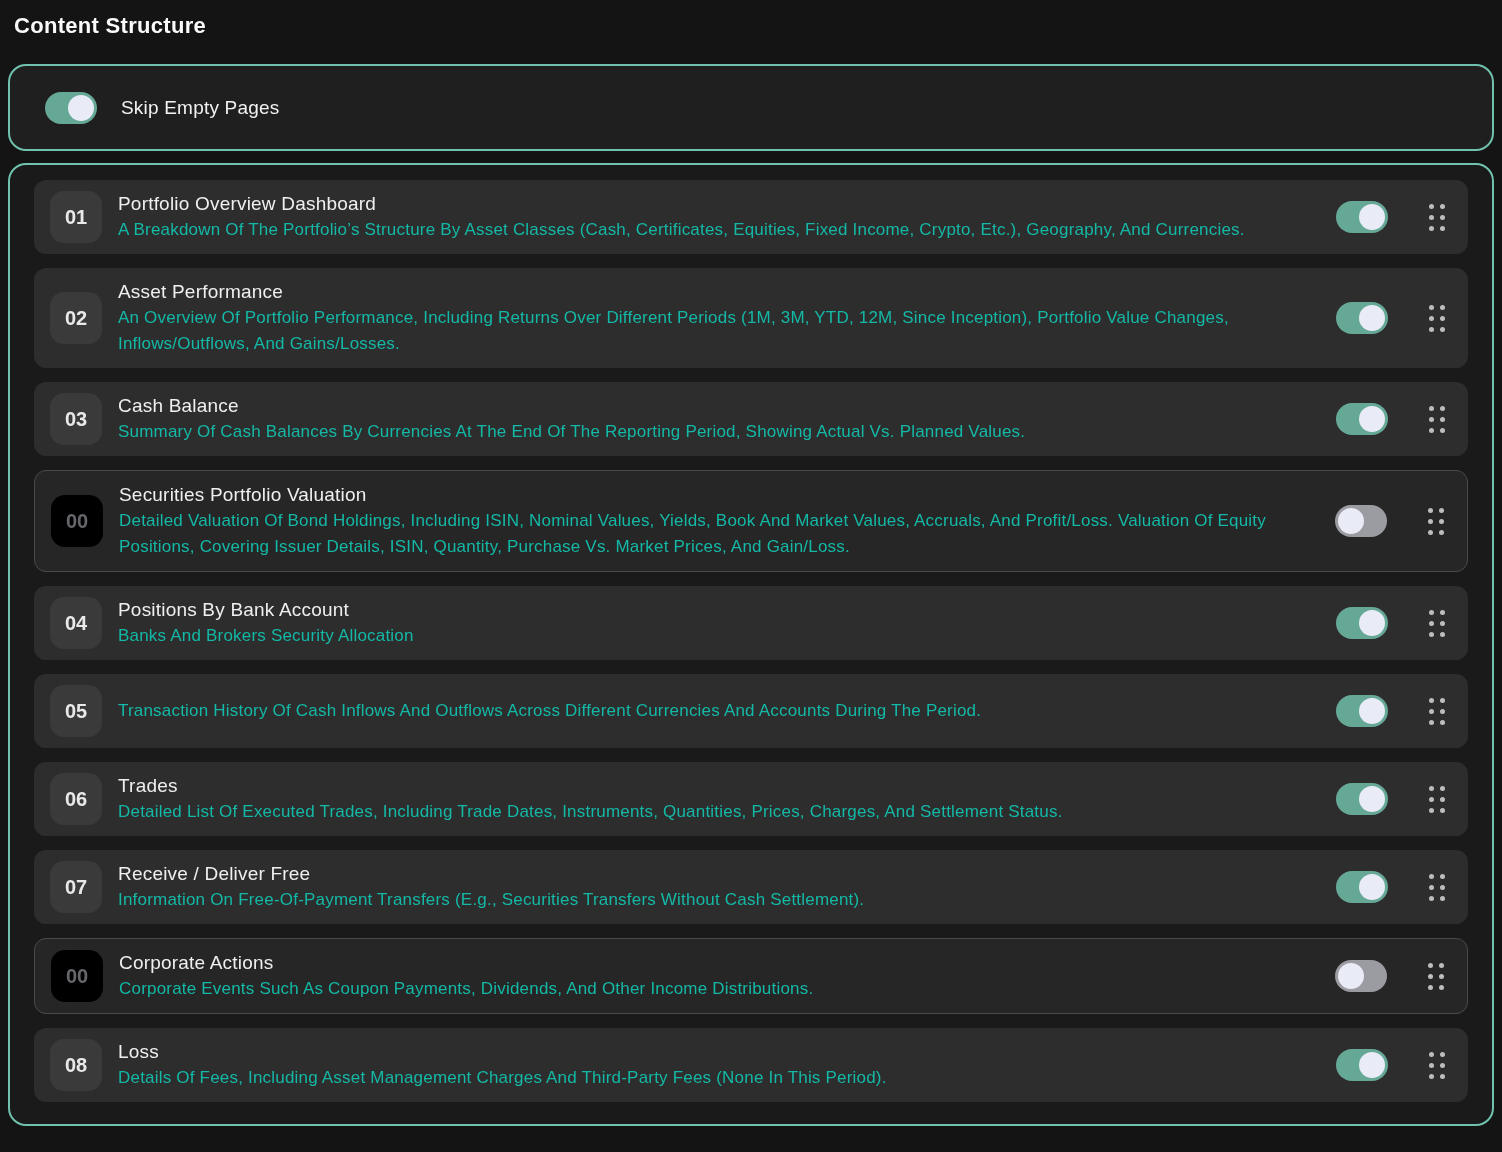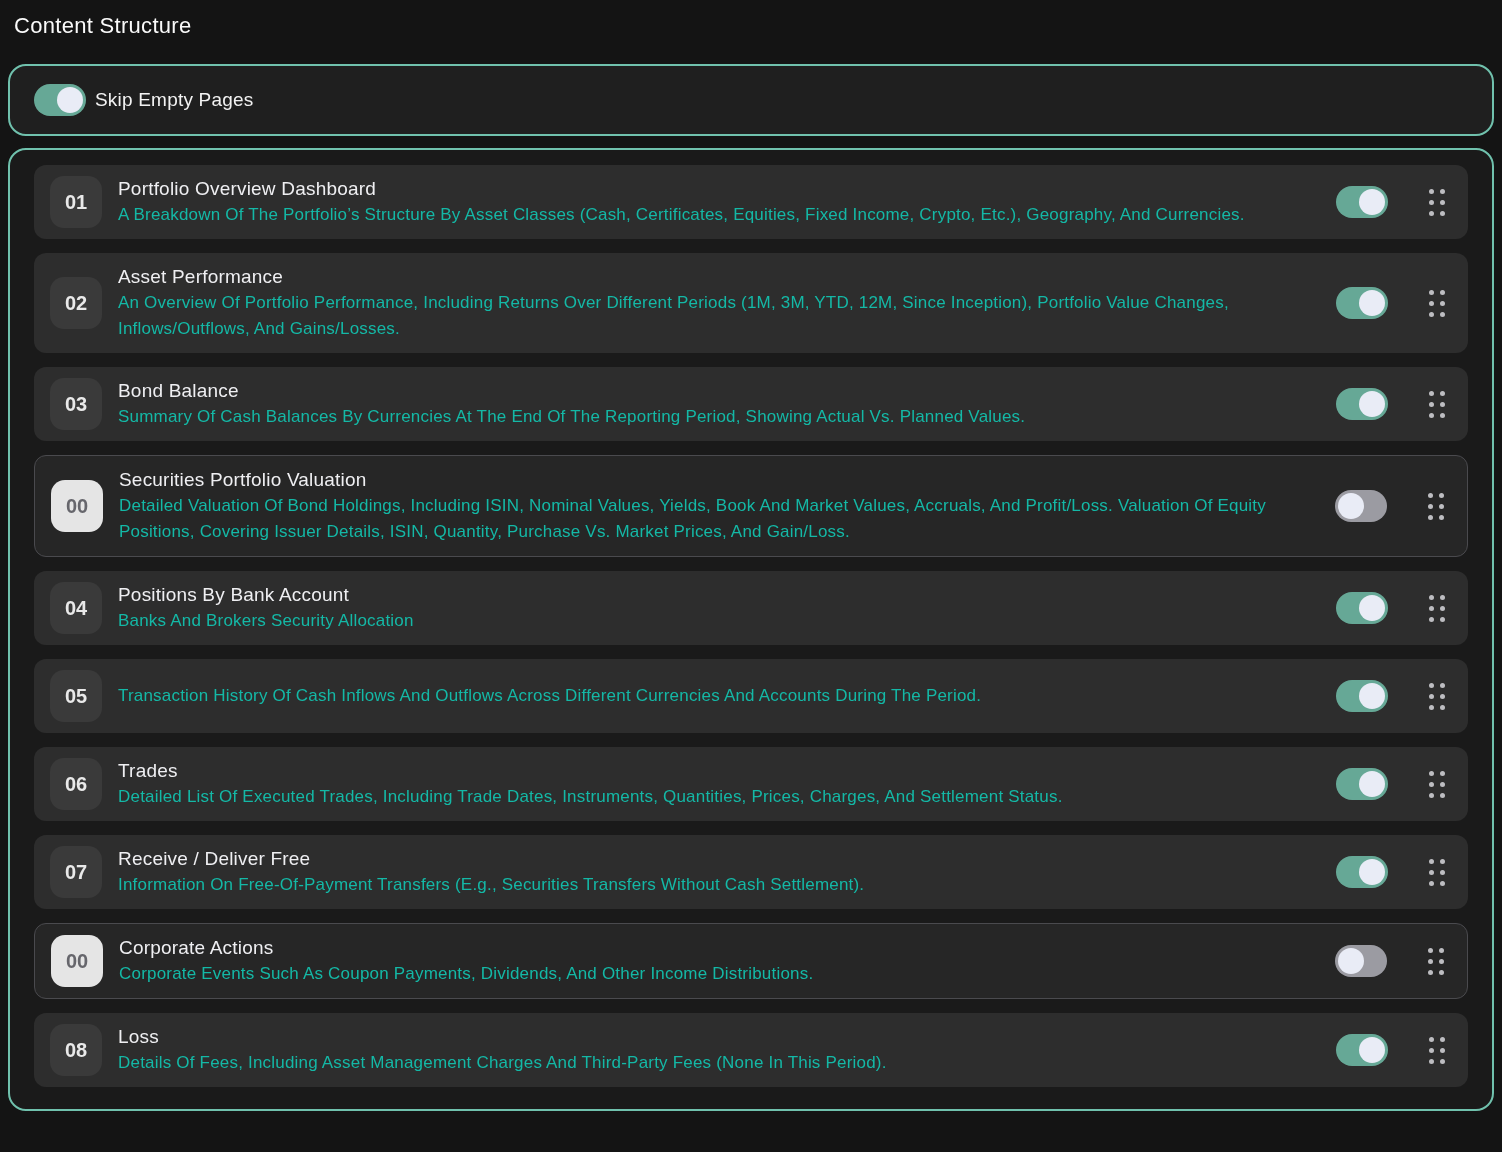--- a/index.html
+++ b/index.html
@@ -5,37 +5,37 @@
   * { box-sizing: border-box; margin: 0; padding: 0; }
   html, body {
     width: 1502px; height: 1152px;
     background: #141414;
     font-family: "Liberation Sans", sans-serif;
     overflow: hidden;
   }
   .page-title {
     padding: 13px 0 0 14px;
     font-size: 22px;
-    font-weight: 400;
+    font-weight: 700;
     letter-spacing: .3px;
     color: #fafafa;
   }
   .panel {
     margin: 0 8px;
     border: 2px solid #70c1ad;
     border-radius: 18px;
     background: #1f1f1f;
   }
   .skip-panel {
     margin-top: 25px;
-    height: 72px;
+    height: 87px;
     display: flex;
     align-items: center;
-    padding-left: 24px;
-    gap: 9px;
+    padding-left: 35px;
+    gap: 24px;
   }
   .skip-label {
     font-size: 19px;
     color: #f2f2f2;
     letter-spacing: .2px;
   }
   .list-panel {
     margin-top: 12px;
     background: #1a1a1a;
     padding: 15px 24px 8px 24px;
@@ -58,21 +58,21 @@
     flex: 0 0 52px;
     border-radius: 14px;
     background: #3a3a3a;
     display: flex;
     align-items: center;
     justify-content: center;
     font-size: 20px;
     font-weight: 700;
     color: #e9e9e9;
   }
-  .row.disabled .num-badge { color: #66666c; background: #e5e5e5; }
+  .row.disabled .num-badge { color: #66666c; background: #000000; }
   .row-text { flex: 1 1 auto; min-width: 0; }
   .row-title {
     font-size: 19px;
     line-height: 26px;
     color: #efeff2;
     letter-spacing: .2px;
   }
   .row-desc {
     font-size: 17px;
     line-height: 26px;
@@ -168,21 +168,21 @@
         <div class="dot"></div>
           <div class="dot"></div>
         <div class="dot"></div>
           <div class="dot"></div>
       </div>
     </div>
   </div>
     <div class="row">
     <div class="num-badge">03</div>
     <div class="row-text">
-      <div class="row-title">Bond Balance</div>
+      <div class="row-title">Cash Balance</div>
       <div class="row-desc">Summary Of Cash Balances By Currencies At The End Of The Reporting Period, Showing Actual Vs. Planned Values.</div>
     </div>
     <div class="row-controls">
       <div class="toggle on">
         <div class="knob"></div>
       </div>
       <div class="drag-handle">
         <div class="dot"></div>
           <div class="dot"></div>
         <div class="dot"></div>

